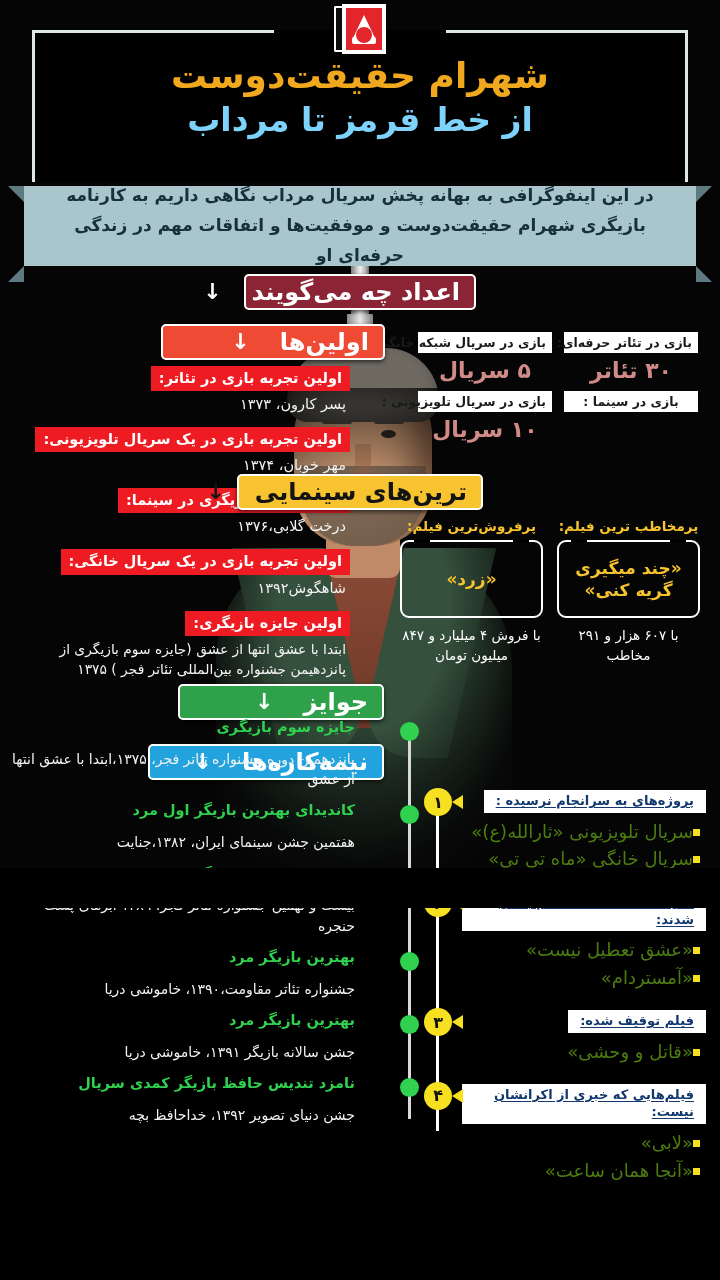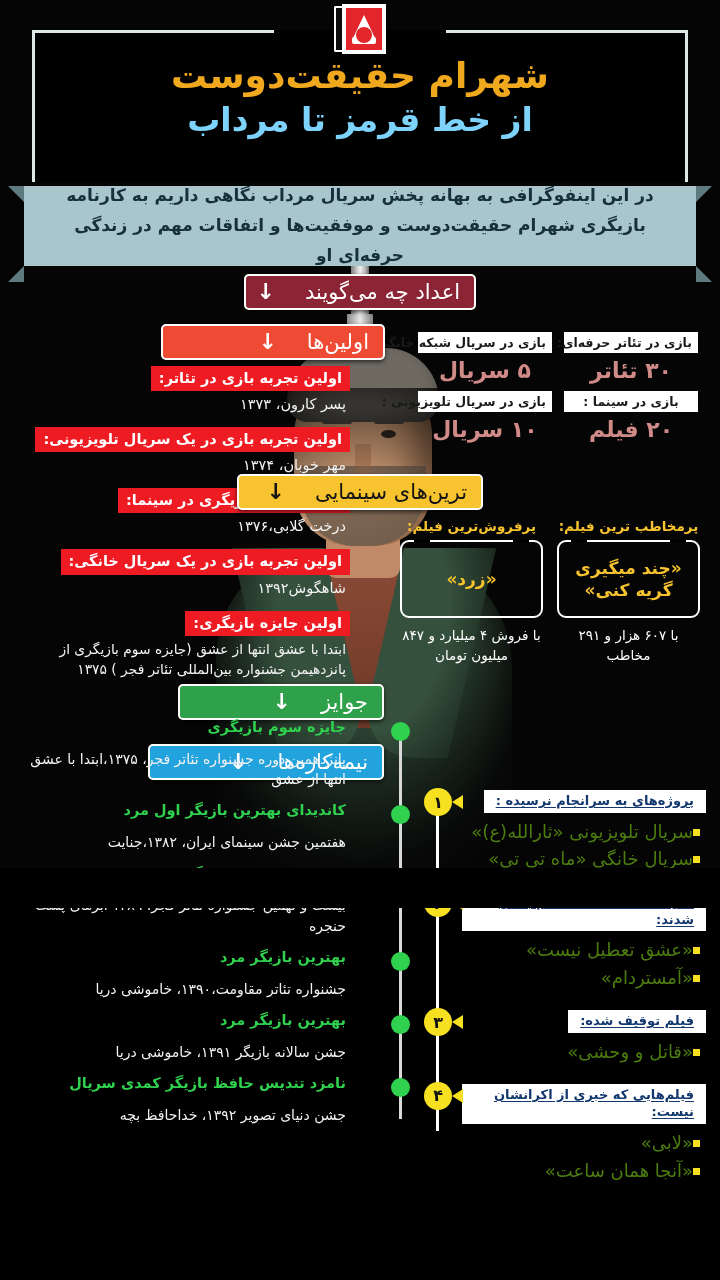--- a/index.html
+++ b/index.html
@@ -86,21 +86,21 @@
   }
   .pole-band{ position:absolute; left:-4px; width:26px; height:16px;
     background:linear-gradient(90deg,#8a8a8a,#e8e8e8 50%,#7e7e7e); z-index:7; }
 
   
   .sign{
     position:absolute; z-index:20; height:36px; border-radius:5px;
     border:2px solid #ffffff; display:flex; align-items:center;
     box-shadow:0 2px 4px rgba(0,0,0,.6);
   }
-  .sign .lbl{ font-size:21px; font-weight:normal; padding:0 14px; white-space:nowrap; }
+  .sign .lbl{ font-size:24px; font-weight:bold; padding:0 14px; white-space:nowrap; }
   .sign .arw{ font-size:22px; font-weight:bold; padding:0 16px 0 10px; line-height:1; }
 
   .sign-numbers { top:274px; left:50%; transform:translateX(-50%); background:#8b2536; color:#fff; width:232px; }
   .sign-firsts  { top:324px; right:335px; background:#ef4a34; color:#fff; width:224px; }
   .sign-cinema  { top:474px; left:50%; transform:translateX(-50%); background:#f7c32e; color:#141414; width:246px; border-color:#ffffff;}
   .sign-cinema .arw{ color:#141414; }
   .sign-awards  { top:684px; right:336px; background:#2fa14a; color:#fff; width:206px; }
   .sign-half    { top:744px; right:336px; background:#23a3dd; color:#fff; width:236px; }
 
   
@@ -131,21 +131,21 @@
     margin-top:6px; border:2px solid #ffffff; border-radius:9px;
     height:78px; display:flex; align-items:center; justify-content:center;
     padding:4px 6px; position:relative;
   }
   .cin-box::before,.cin-box::after{ content:""; position:absolute; top:-2px; width:16px; height:2px; background:#000; }
   .cin-box::before{ left:12px; } .cin-box::after{ right:12px; }
   .cin-name{ color:#f7c32e; font-size:17px; font-weight:bold; line-height:1.3; }
   .cin-note{ margin-top:7px; color:#fff; font-size:13.5px; line-height:1.5; }
 
   
-  .awards{ position:absolute; top:718px; right:368px; left:4px; z-index:22; }
+  .awards{ position:absolute; top:718px; right:359px; left:4px; z-index:22; }
   .aw-line{ position:absolute; right:-50px; top:8px; bottom:18px; width:3px; background:#d9d9d9; }
   .aw-item{ position:relative; margin-bottom:12px; padding-right:6px; }
   .aw-dot{
     position:absolute; right:-58px; top:4px; width:19px; height:19px; border-radius:50%;
     background:#2fd14e;
   }
   .aw-title{ color:#2fd14e; font-size:14.5px; font-weight:bold; line-height:1.3; letter-spacing:-.3px; }
   .aw-desc{ color:#f2f2f2; font-size:14px; line-height:1.45; margin-top:12px; }
 
   
@@ -290,21 +290,20 @@
     <div class="stat">
       <span class="stat-cap">بازی در تئاتر حرفه‌ای:</span>
       <div class="stat-val">۳۰ تئاتر</div>
     </div>
     <div class="stat">
       <span class="stat-cap">بازی در سریال شبکه خانگی :</span>
       <div class="stat-val">۵ سریال</div>
     </div>
     <div class="stat">
       <span class="stat-cap">بازی در سینما :</span>
-      <div class="stat-val">۲۰ فیلم</div>
     </div>
     <div class="stat">
       <span class="stat-cap">بازی در سریال تلویزیونی :</span>
       <div class="stat-val">۱۰ سریال</div>
     </div>
   </div>
 
   <div class="firsts">
     <div class="first-item">
       <span class="first-tag">اولین تجربه بازی در تئاتر:</span>

